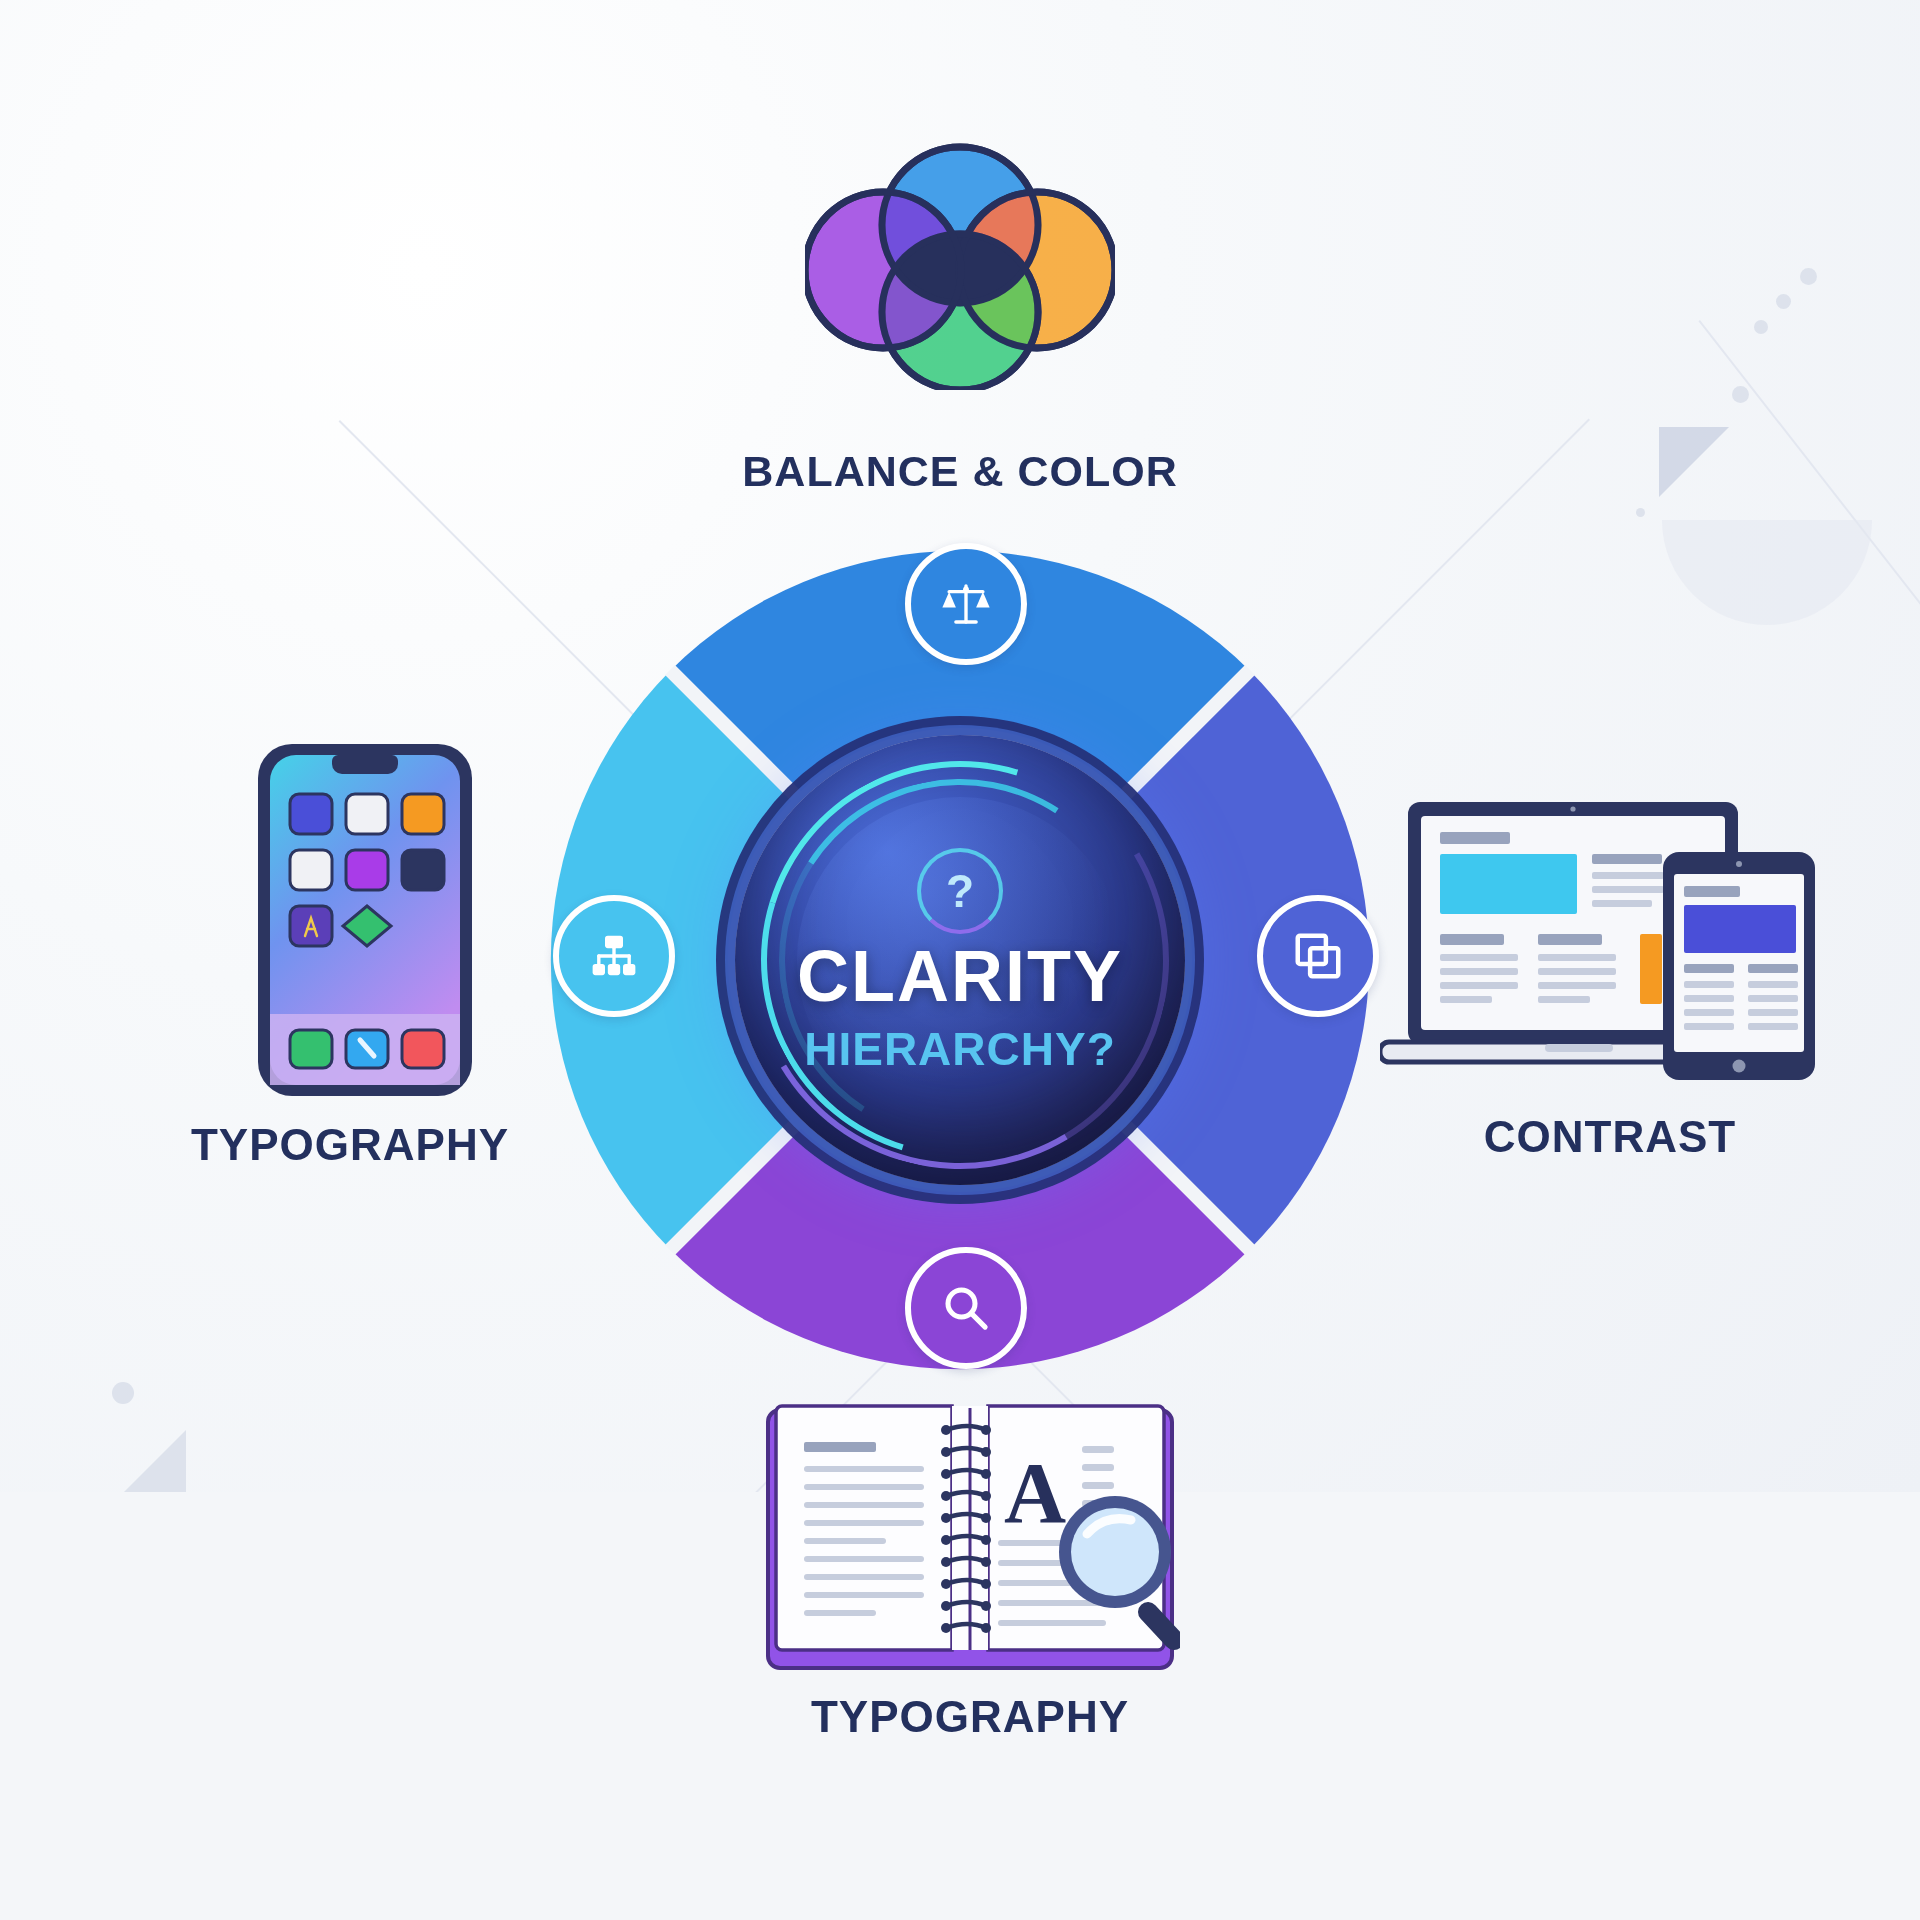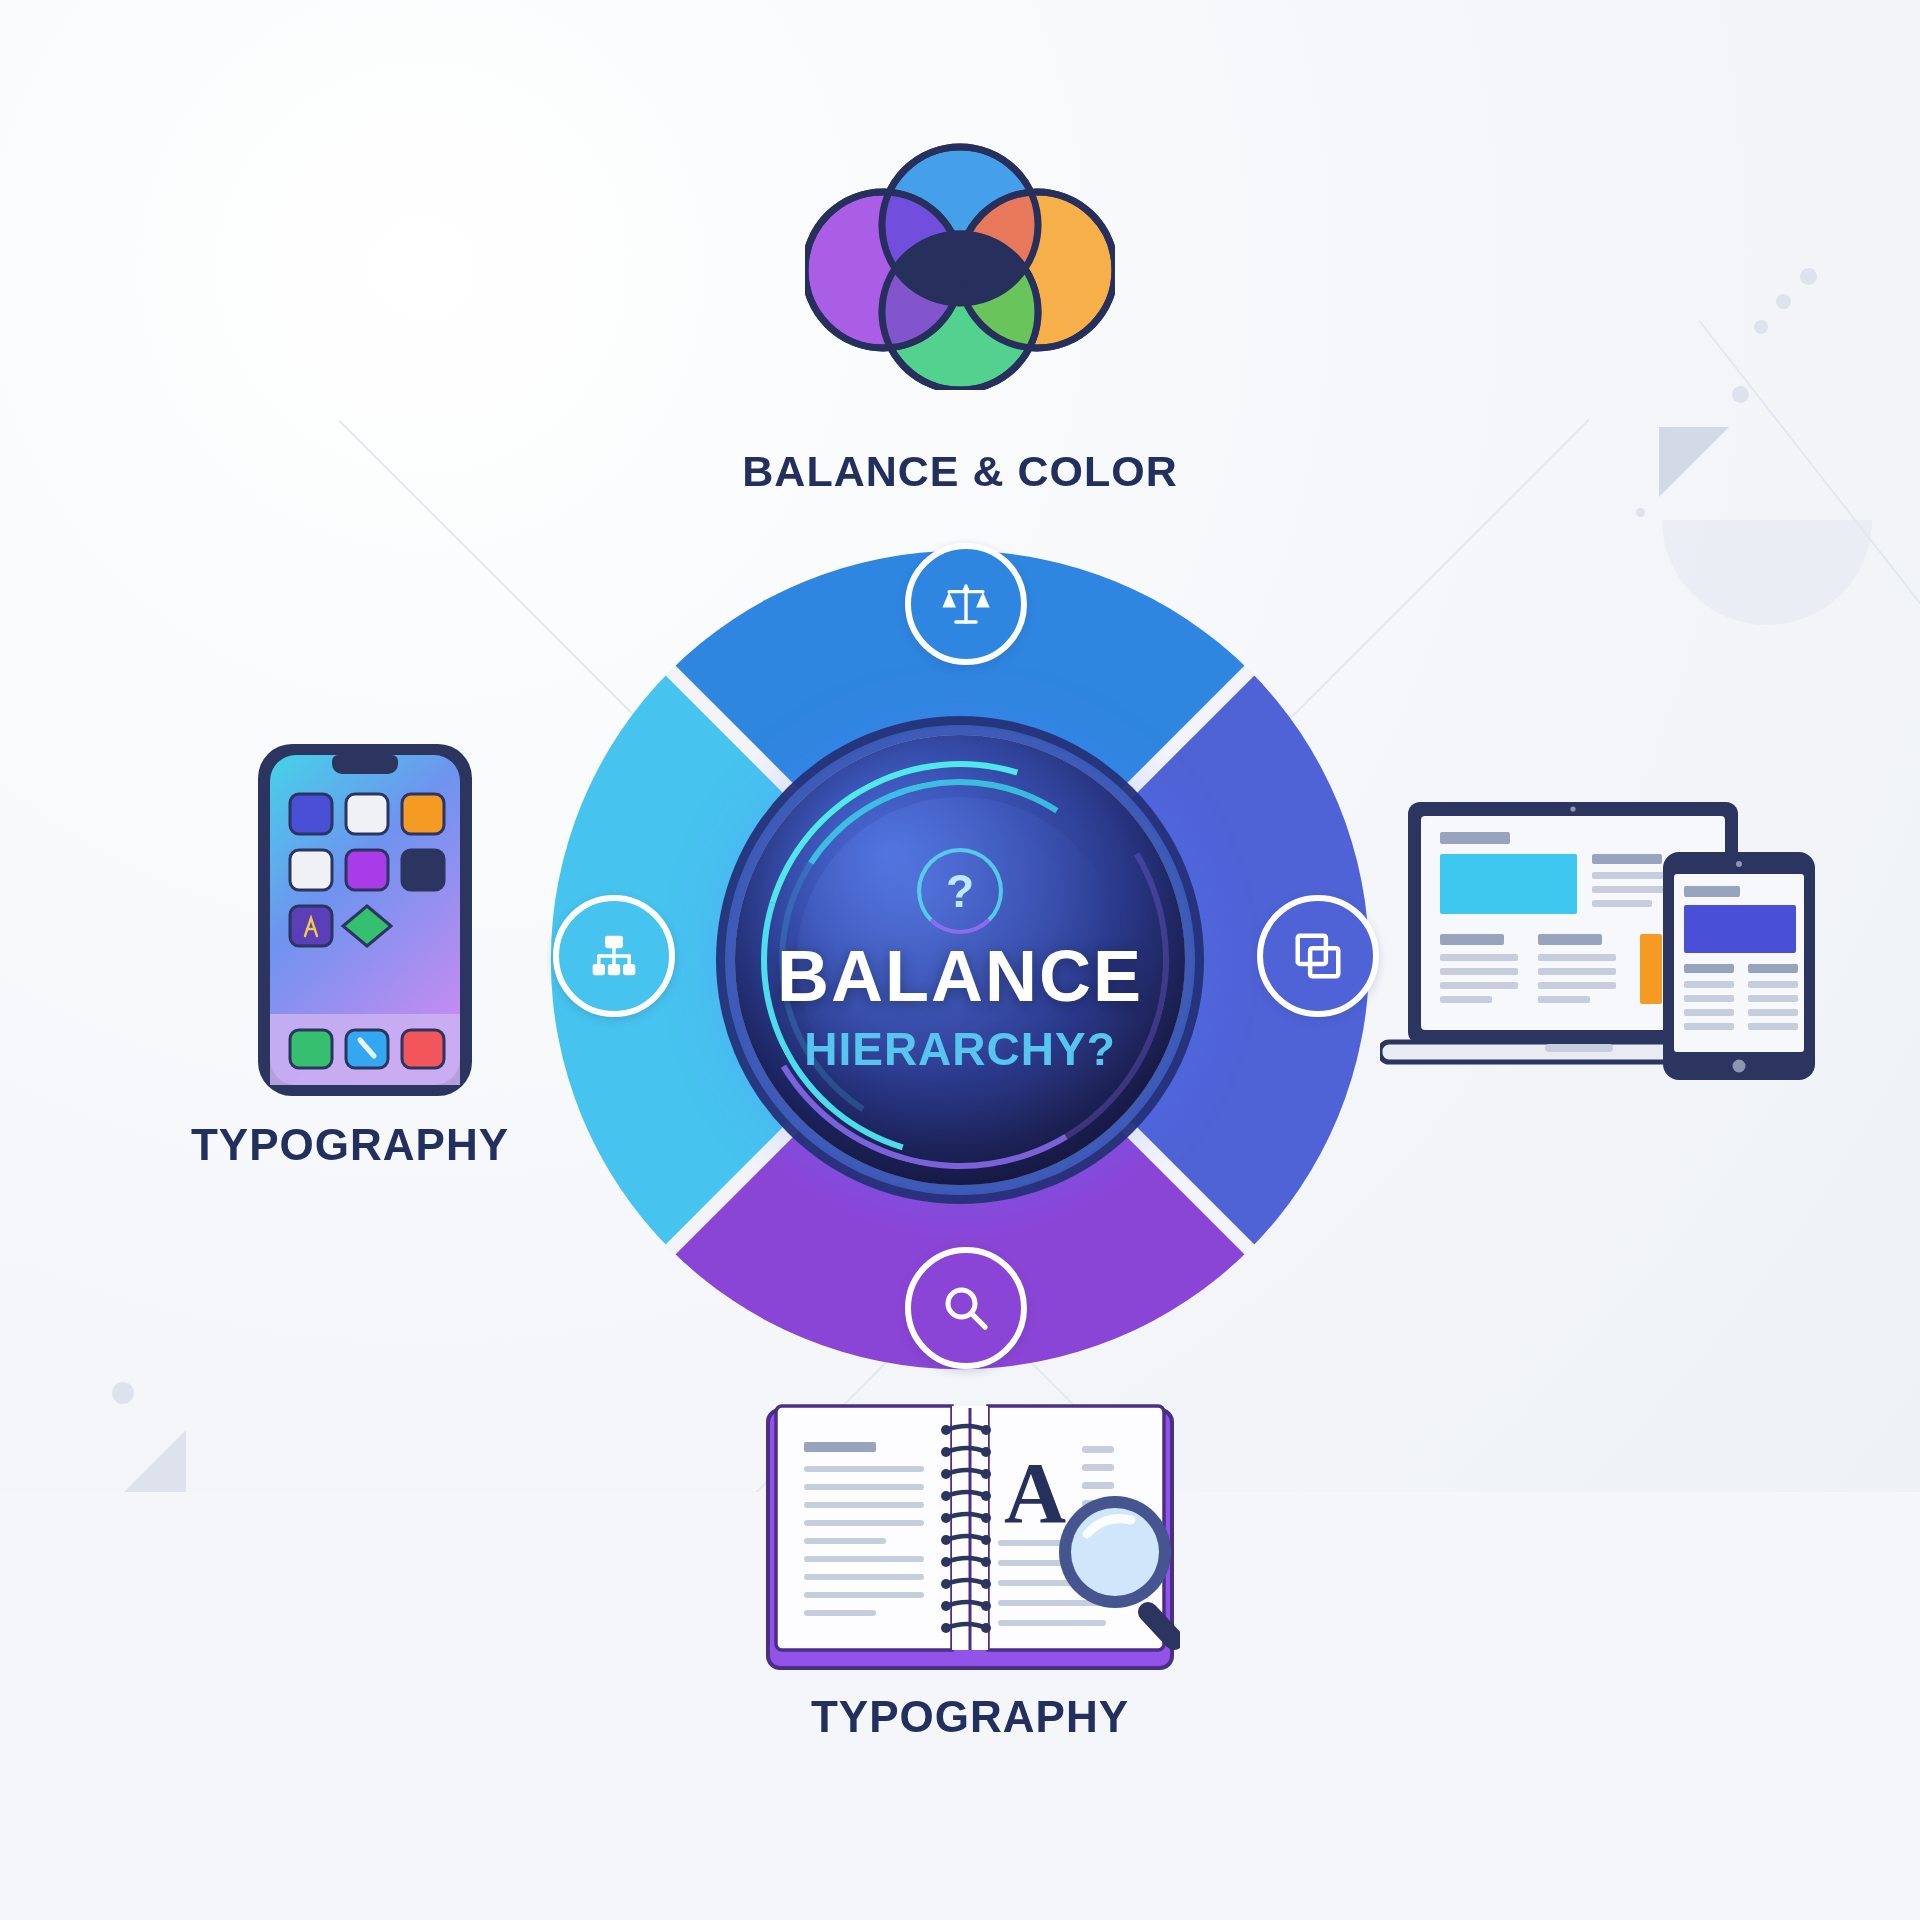--- a/index.html
+++ b/index.html
@@ -196,21 +196,21 @@
 
   <div class="hub">
     <div class="hub-inner-glow"></div>
     <div class="hub-arc arc-a"></div>
     <div class="hub-arc arc-b"></div>
     <div class="hub-arc arc-c"></div>
 
     <div class="qmark">
       <span>?</span>
     </div>
-    <div class="hub-title">BALANCE</div>
+    <div class="hub-title">CLARITY</div>
     <div class="hub-sub">HIERARCHY?</div>
   </div>
 
   <div class="badge" style="left:905px;top:543px;background:#2f86e0;">
     <svg viewBox="0 0 48 48" fill="none" stroke="#ffffff" stroke-width="3" stroke-linecap="round" stroke-linejoin="round">
       <line x1="24" y1="8" x2="24" y2="40"></line>
       <line x1="9" y1="13" x2="39" y2="13"></line>
       <line x1="15" y1="40" x2="33" y2="40"></line>
       <circle cx="24" cy="11" r="2.6" fill="#ffffff" stroke="none"></circle>
       <path d="M9 13 L3 27 h12 Z" fill="#ffffff" stroke="none"></path>
@@ -330,20 +330,21 @@
         <rect x="368" y="205" width="50" height="7" rx="2" fill="#c6cddd"></rect>
         <rect x="304" y="219" width="50" height="7" rx="2" fill="#c6cddd"></rect>
         <rect x="368" y="219" width="50" height="7" rx="2" fill="#c6cddd"></rect>
         <rect x="304" y="233" width="50" height="7" rx="2" fill="#c6cddd"></rect>
         <rect x="368" y="233" width="50" height="7" rx="2" fill="#c6cddd"></rect>
       </g>
     </svg>
   </div>
 
   <div class="label" style="left:1370px;top:1112px;width:480px;font-size:44px;">
+    <div>CONTRAST</div>
   </div>
 
   <div class="illus" style="left:760px;top:1400px;width:420px;height:280px;">
     <svg viewBox="0 0 420 280" width="420" height="280">
 
       <rect x="8" y="10" width="404" height="258" rx="12" fill="#9153e8" stroke="#4b2f86" stroke-width="4"></rect>
 
       <path d="M22 6 h170 v244 h-170 a6 6 0 0 1 -6 -6 v-232 a6 6 0 0 1 6 -6 Z" fill="#fdfdff" stroke="#4b2f86" stroke-width="3.5"></path>
       <path d="M398 6 h-170 v244 h170 a6 6 0 0 0 6 -6 v-232 a6 6 0 0 0 -6 -6 Z" fill="#fdfdff" stroke="#4b2f86" stroke-width="3.5"></path>
       <rect x="192" y="6" width="36" height="244" fill="#fdfdff" stroke="none"></rect>

